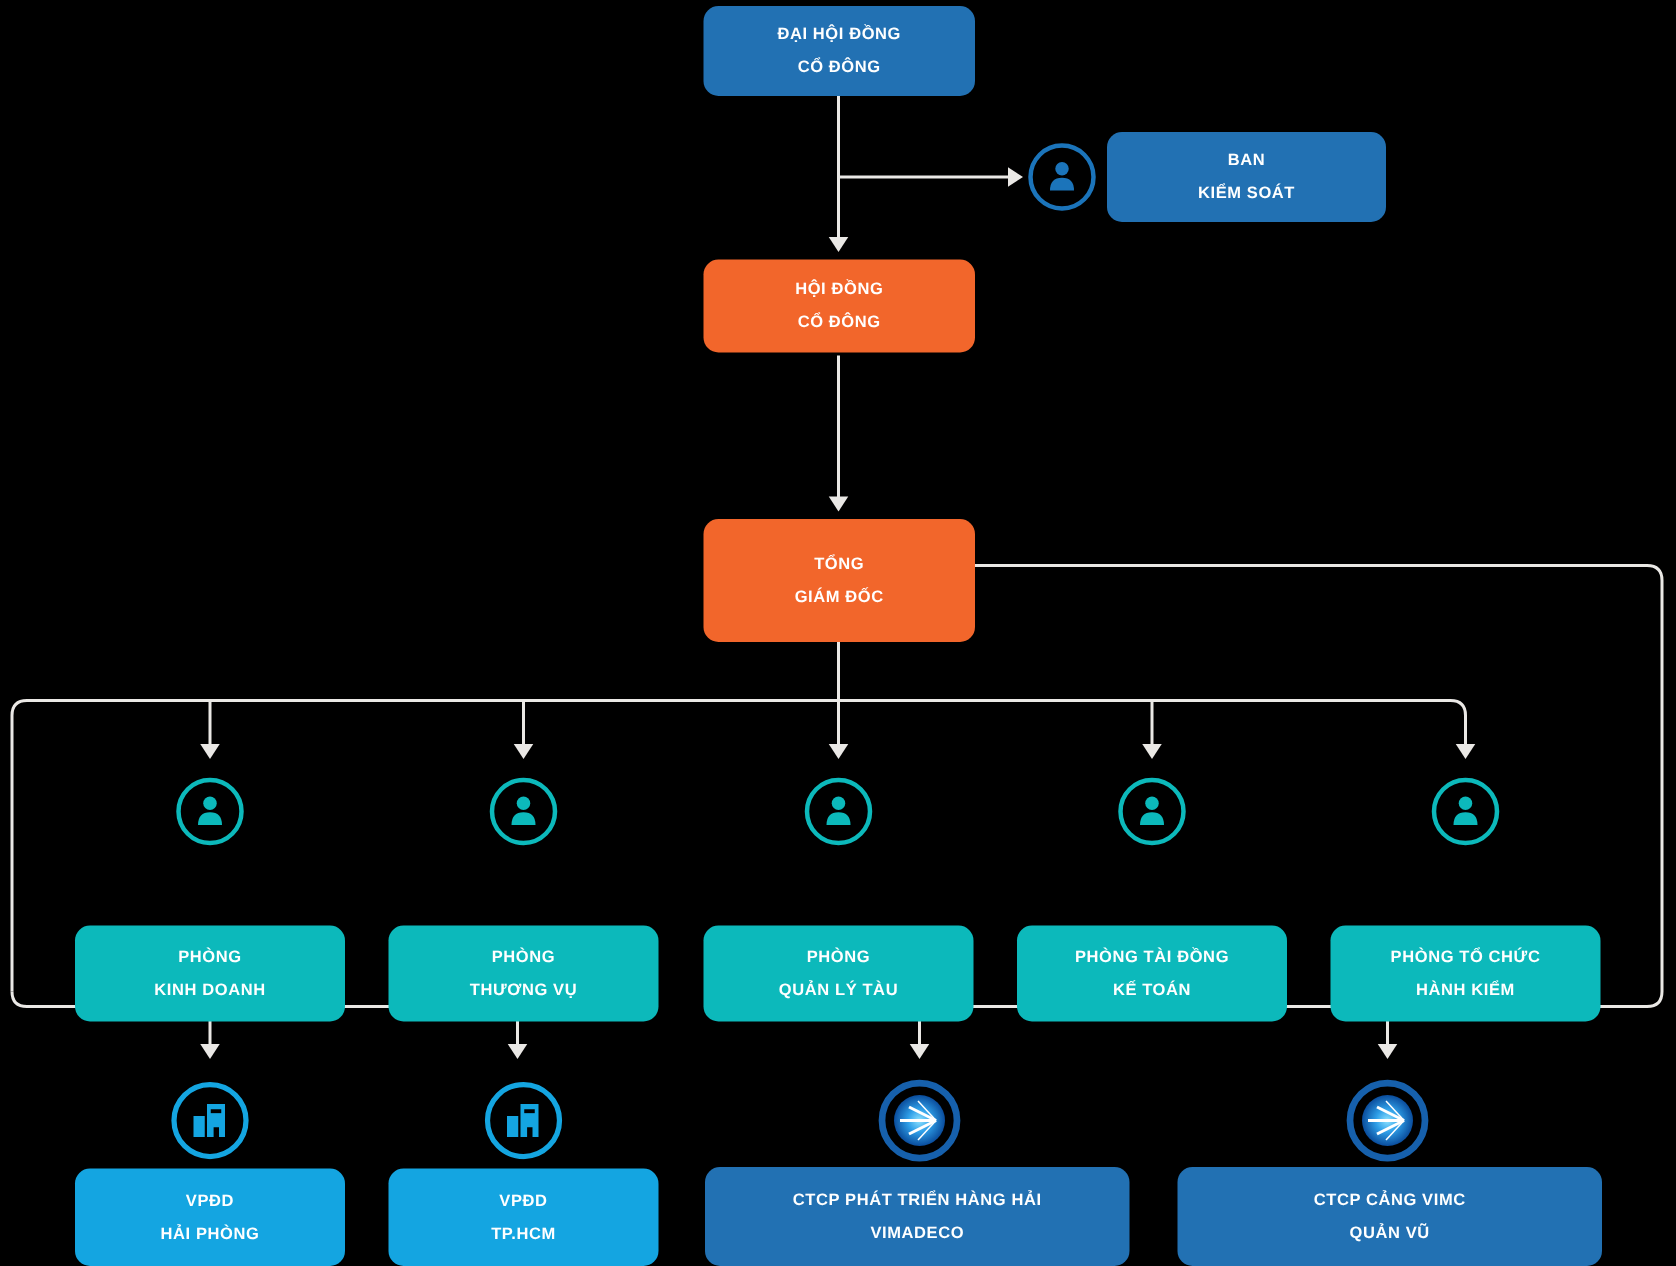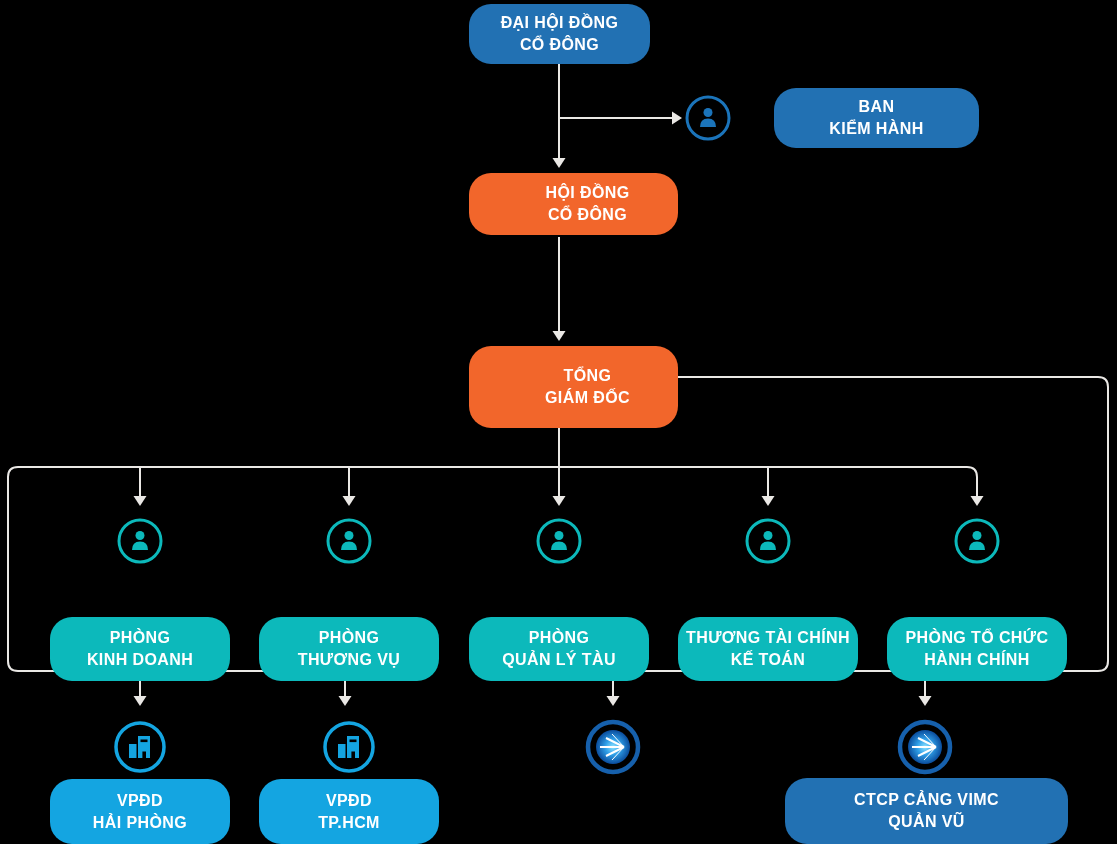--- a/index.html
+++ b/index.html
@@ -3,25 +3,25 @@
 <meta charset="utf-8">
 <style>
   html,body{margin:0;padding:0;background:#000;}
   .canvas{
     position:relative;width:1117px;height:844px;background:#000;overflow:hidden;
     font-family:"Liberation Sans","DejaVu Sans",sans-serif;
   }
   .connectors{position:absolute;left:0;top:0;pointer-events:none;}
   .node{
     position:absolute;display:flex;flex-direction:column;align-items:center;justify-content:center;
-    border-radius:22px;color:#fff;font-weight:bold;font-size:16px;letter-spacing:.4px;
+    border-radius:10px;color:#fff;font-weight:bold;font-size:11px;letter-spacing:.4px;
     text-align:center;line-height:22px;
   }
   .blue{background:#2271B3;}
-  .orange{background:#F2662B;padding-left:28px;}
+  .orange{background:#F2662B;}
   .teal{background:#0CB9BB;margin-top:45px;}
   .lblue{background:#14A5E1;text-align:center;}
   .icon{position:absolute;}
 </style>
 </head>
 <body>
 
 <div class="canvas">
 
   <svg class="connectors" width="1117" height="844" viewBox="0 0 1117 844">
@@ -59,23 +59,23 @@
   <div class="node blue" style="left:469px;top:4px;width:181px;height:60px">
     <div>ĐẠI HỘI ĐỒNG</div>
     <div>CỔ ĐÔNG</div>
   </div>
 
   <svg class="icon" style="left:685px;top:95px" width="46" height="46" viewBox="-23 -23 46 46">
     <circle r="21" fill="none" stroke="#1B74BA" stroke-width="3"></circle>
     <circle cy="-5.5" r="4.5" fill="#1B74BA"></circle>
     <path d="M-8 9 Q-8 .5 0 .5 Q8 .5 8 9 Z" fill="#1B74BA"></path>
   </svg>
-  <div class="node blue" style="left:774px;top:88px;width:205px;height:60px">
+  <div class="node blue" style="left:738px;top:88px;width:186px;height:60px">
     <div>BAN</div>
-    <div>KIỂM HÀNH</div>
+    <div>KIỂM SOÁT</div>
   </div>
 
   <div class="node orange" style="left:469px;top:173px;width:181px;height:62px">
     <div>HỘI ĐỒNG</div>
     <div>CỔ ĐÔNG</div>
   </div>
 
   <div class="node orange" style="left:469px;top:346px;width:181px;height:82px">
     <div>TỔNG</div>
     <div>GIÁM ĐỐC</div>
@@ -113,26 +113,26 @@
   </div>
   <div class="node teal" style="left:259px;top:572px;width:180px;height:64px">
     <div>PHÒNG</div>
     <div>THƯƠNG VỤ</div>
   </div>
   <div class="node teal" style="left:469px;top:572px;width:180px;height:64px">
     <div>PHÒNG</div>
     <div>QUẢN LÝ TÀU</div>
   </div>
   <div class="node teal" style="left:678px;top:572px;width:180px;height:64px">
-    <div>THƯƠNG TÀI CHÍNH</div>
+    <div>PHÒNG TÀI ĐỒNG</div>
     <div>KẾ TOÁN</div>
   </div>
   <div class="node teal" style="left:887px;top:572px;width:180px;height:64px">
     <div>PHÒNG TỔ CHỨC</div>
-    <div>HÀNH CHÍNH</div>
+    <div>HÀNH KIỂM</div>
   </div>
 
   <svg class="icon" style="left:114px;top:721px" width="52" height="52" viewBox="-26 -26 52 52">
     <circle r="24" fill="none" stroke="#14A5E1" stroke-width="3.5"></circle>
     <rect x="-2" y="-11" width="12" height="22" fill="#14A5E1"></rect>
     <rect x="-11" y="-3" width="7.5" height="14" fill="#14A5E1"></rect>
     <rect x="0.5" y="-7.5" width="7" height="2.6" fill="#000"></rect>
     <rect x="2.4" y="4.5" width="3.6" height="6.5" fill="#000"></rect>
   </svg>
   <svg class="icon" style="left:323px;top:721px" width="52" height="52" viewBox="-26 -26 52 52">
@@ -181,18 +181,22 @@
   </svg>
 
   <div class="node lblue" style="left:50px;top:779px;width:180px;height:65px">
     <div>VPĐD</div>
     <div>HẢI PHÒNG</div>
   </div>
   <div class="node lblue" style="left:259px;top:779px;width:180px;height:65px">
     <div>VPĐD</div>
     <div>TP.HCM</div>
   </div>
+  <div class="node blue" style="left:470px;top:778px;width:283px;height:66px">
+    <div>CTCP PHÁT TRIỂN HÀNG HẢI</div>
+    <div>VIMADECO</div>
+  </div>
   <div class="node blue" style="left:785px;top:778px;width:283px;height:66px">
     <div>CTCP CẢNG VIMC</div>
     <div>QUẢN VŨ</div>
   </div>
 
 </div>
 
 </body></html>

